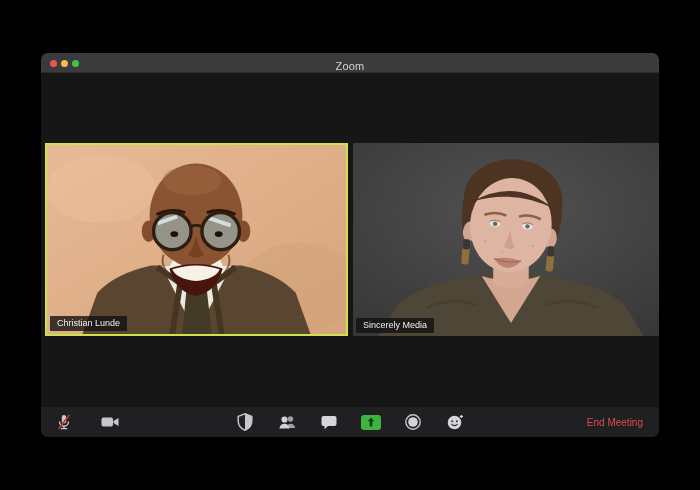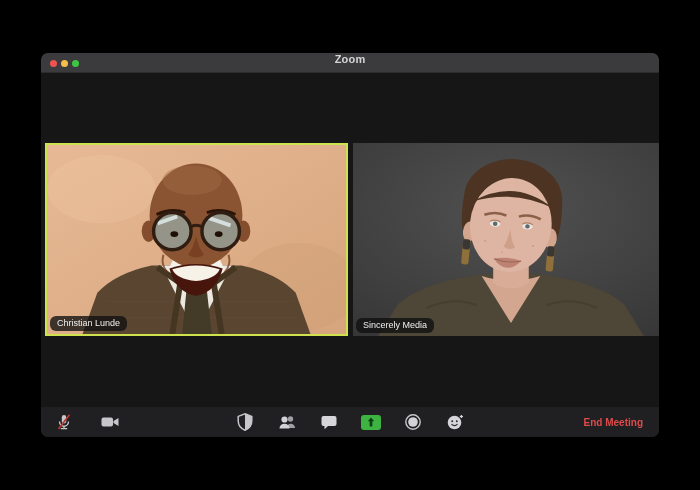--- a/index.html
+++ b/index.html
@@ -5,57 +5,57 @@
   * { margin:0; padding:0; box-sizing:border-box; }
   html,body { width:700px; height:490px; background:#000; overflow:hidden;
               font-family:"Liberation Sans", sans-serif; }
 
   .window { position:absolute; left:41px; top:53px; width:618px; height:384px;
             background:#171717; border-radius:7px; overflow:hidden; }
 
   
   .titlebar { position:absolute; top:0; left:0; right:0; height:20px;
               background:#3b3b3d; border-bottom:1px solid #2c2c2e;
-              display:flex; align-items:flex-start;font-weight:bold; }
+              display:flex; align-items:flex-end; }
   .traffic { position:absolute; left:9px; top:0; height:20px; display:flex;
              align-items:center; gap:4px; }
   .light { width:7px; height:7px; border-radius:50%; }
   .light.red    { background:#ee5350; }
   .light.yellow { background:#f5bd4c; }
   .light.green  { background:#3fc641; }
   .win-title { width:100%; text-align:center; font-size:11px; color:#d4d4d4;
                letter-spacing:.2px; }
 
   
   .video-area { position:absolute; top:20px; left:0; right:0; bottom:30px;
                 background:#161616; }
   .tile { position:absolute; top:70px; height:193px; overflow:hidden; }
   .tile svg { display:block; width:100%; height:100%; }
   .tile-left  { left:4px;  width:303px; border:2px solid #cde24c; }
   .tile-right { left:312px; width:317px; }
   .name-tag { position:absolute; left:3px; bottom:3px;
               background:rgba(16,16,16,.78); color:#efefef; font-size:9px;
-              padding:3px 7px; line-height:1; border-radius:6px; }
+              padding:3px 7px; line-height:1; border-radius:1px; }
 
   
   .toolbar { position:absolute; left:0; right:0; bottom:0; height:30px;
              background:#202022; }
   .tb-group { position:absolute; top:0; height:30px; display:flex;
               align-items:center; }
   .tb-left   { left:13px; gap:26px; }
   .tb-center { left:50%; transform:translateX(-50%); gap:22px; }
   .tb-btn { width:20px; height:20px; display:flex; align-items:center;
             justify-content:center; cursor:default; }
   .tb-btn svg { width:20px; height:20px; display:block; }
   .share-pill { width:20px; height:15px; background:#3db441; border-radius:3px;
                 display:flex; align-items:center; justify-content:center; }
   .share-pill svg { width:12px; height:12px; }
   .end-meeting { position:absolute; right:16px; top:0; height:30px;
                  display:flex; align-items:center; color:#de4b4b;
-                 font-size:10px; font-weight:700; cursor:default; }
+                 font-size:10px; font-weight:400; cursor:default; }
 </style>
 </head>
 <body>
 
 <div class="window">
 
   <div class="titlebar">
     <div class="traffic">
       <span class="light red"></span>
       <span class="light yellow"></span>

